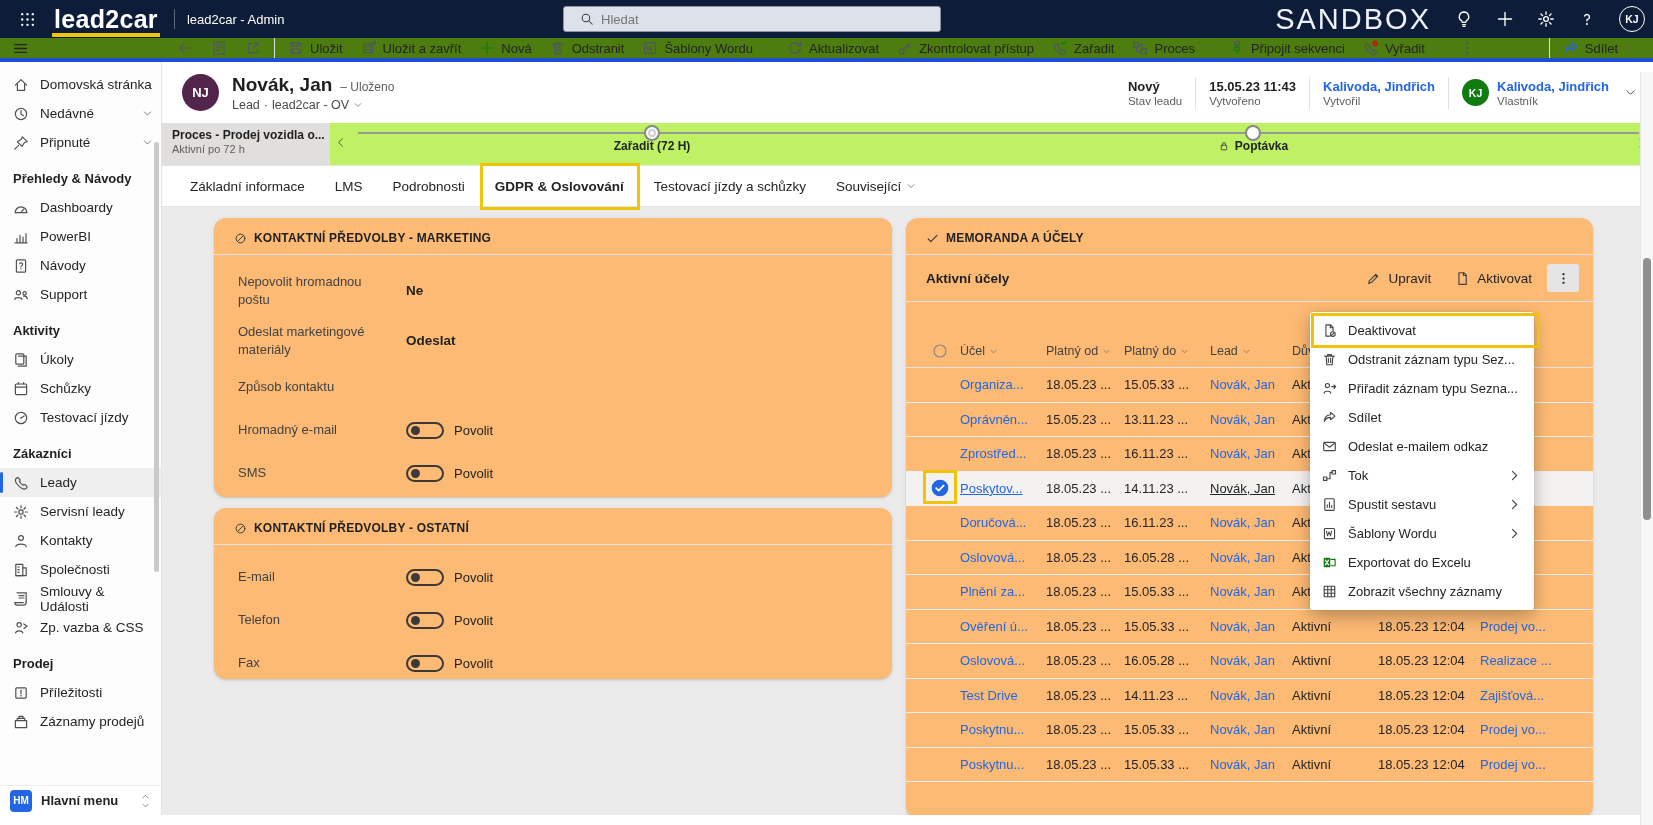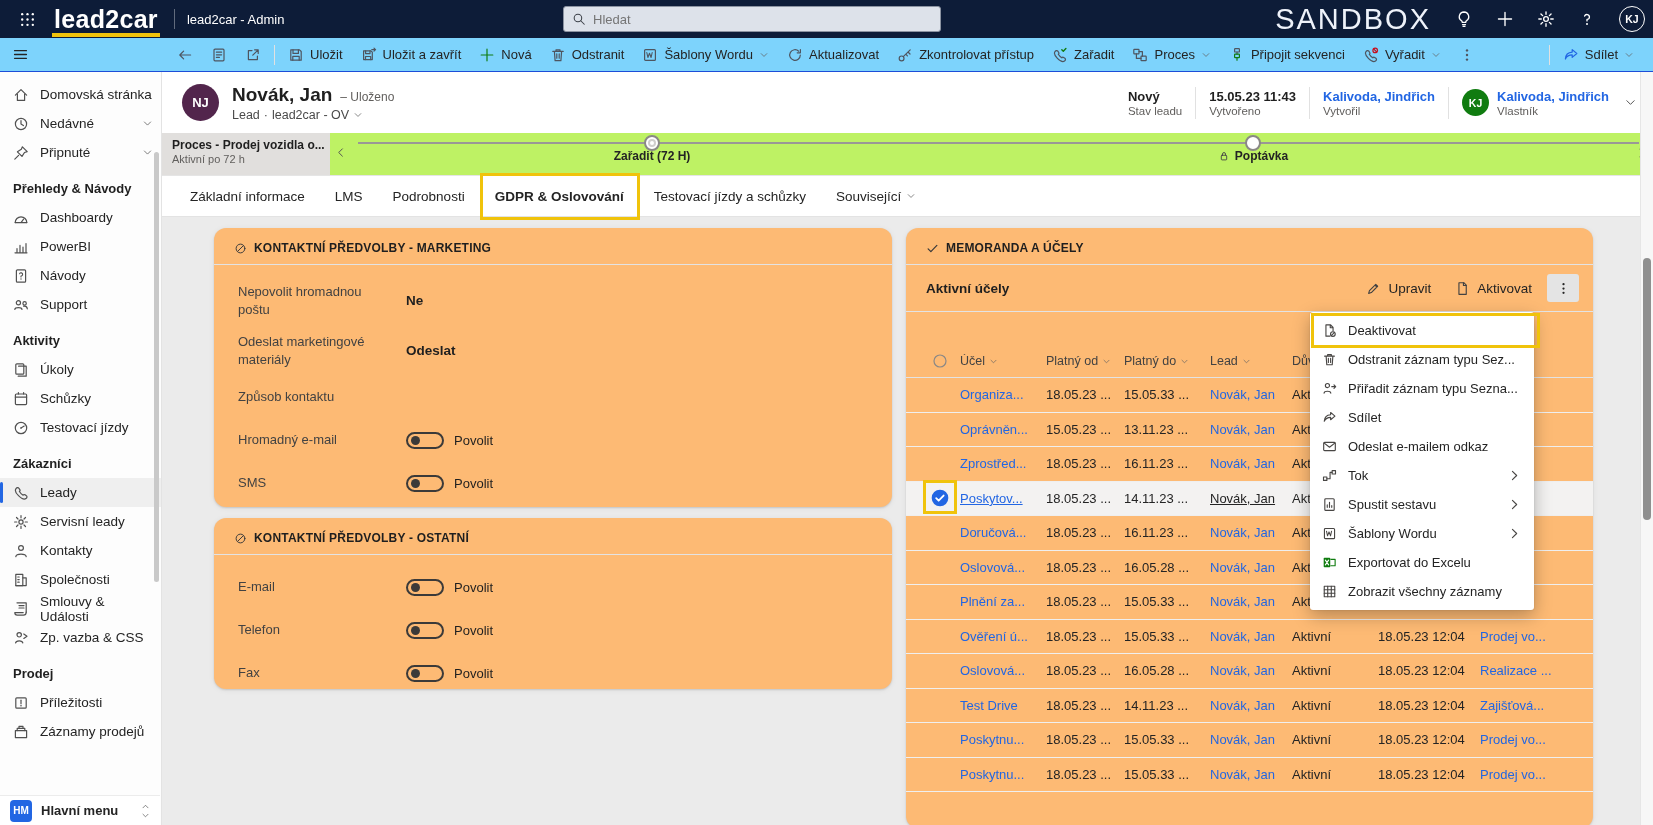--- a/index.html
+++ b/index.html
@@ -14,30 +14,30 @@
 
   
   .topbar { position:relative; height:38px; background:#0d1c38; color:#fff; display:flex; align-items:center; padding:0 12px; }
   .waffle { width:30px; height:30px; display:flex; align-items:center; justify-content:center; cursor:pointer; }
   .waffle .ico { width:17px; height:17px; color:#fff; }
   .brand { position:relative; margin-left:12px; margin-right:14px; cursor:pointer; }
   .brand-text { font-size:25px; font-weight:bold; letter-spacing:.3px; line-height:1; }
   .brand-underline { position:absolute; left:-2px; bottom:-5px; width:104%; height:4px; background:#f0c30b; }
   .tb-divider { width:1px; height:20px; background:rgba(255,255,255,.35); margin:0 12px 0 2px; }
   .apptitle { font-size:13px; color:#fff; }
-  .searchbox { position:absolute; left:563px; top:6px; width:378px; height:26px; background:#dde2ea; border:1px solid #8b93a1; border-radius:3px; display:flex; align-items:center; padding:0 8px; gap:7px; color:#3b4048; }
+  .searchbox { position:absolute; left:563px; top:6px; width:378px; height:26px; background:#dde2ea; border:1px solid #8b93a1; border-radius:3px; display:flex; align-items:center; padding:0 16px; gap:7px; color:#3b4048; }
   .searchbox .ico { width:14px; height:14px; color:#3b4048; }
   .searchbox input { flex:1; border:none; background:transparent; outline:none; font-size:13px; color:#3b4048; font-family:inherit; }
   .sandbox { position:absolute; right:222px; top:0; height:38px; display:flex; align-items:center; font-size:29px; font-weight:200; letter-spacing:2px; color:#eef2fa; }
   .tb-icons { position:absolute; right:8px; top:0; height:38px; display:flex; align-items:center; gap:23px; }
   .tb-icons .ico { width:18px; height:18px; color:#fff; cursor:pointer; }
   .tb-avatar { width:26px; height:26px; border:1.4px solid #fff; border-radius:50%; display:flex; align-items:center; justify-content:center; font-size:10.5px; font-weight:bold; cursor:pointer; }
 
   
-  .cmdbar { height:34px; background:#7dd3fc; border-bottom:1px solid #1d4ed8; display:flex; align-items:center; }
+  .cmdbar { height:24px; background:#4d7c0f; border-bottom:4px solid #1d4ed8; display:flex; align-items:center; }
   .cmd-hamburger { width:162px; flex:none; display:flex; align-items:center; padding-left:12px; }
   .cmd-hamburger .ico { width:17px; height:17px; color:#242424; cursor:pointer; }
   .cmd-rest { flex:1; display:flex; align-items:center; height:100%; padding:0 10px 0 6px; }
   .cb-btn { display:flex; align-items:center; gap:6px; height:28px; padding:0 9px; border:none; background:transparent; border-radius:3px; font-size:13px; color:#242424; font-family:inherit; cursor:pointer; white-space:nowrap; }
   .cb-sep { width:1px; height:20px; background:#e1e1e1; margin:0 4px; flex:none; }
   .cb-spacer { flex:1; }
   .chev { width:10px; height:10px; color:#616161; }
 
   
   .shell { display:flex; height:753px; }

